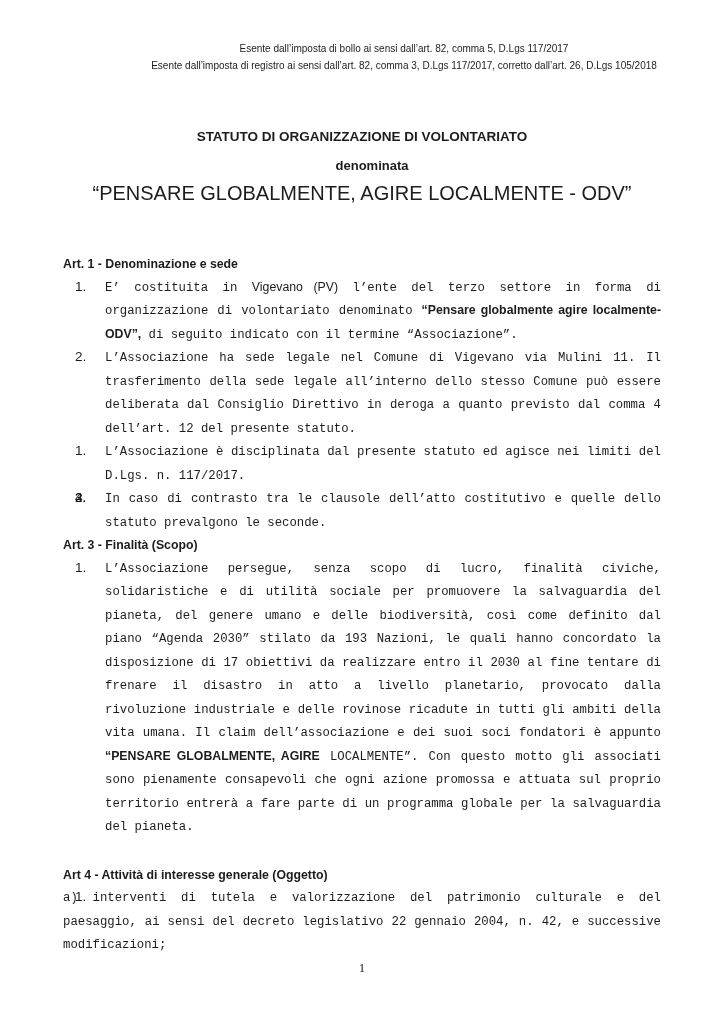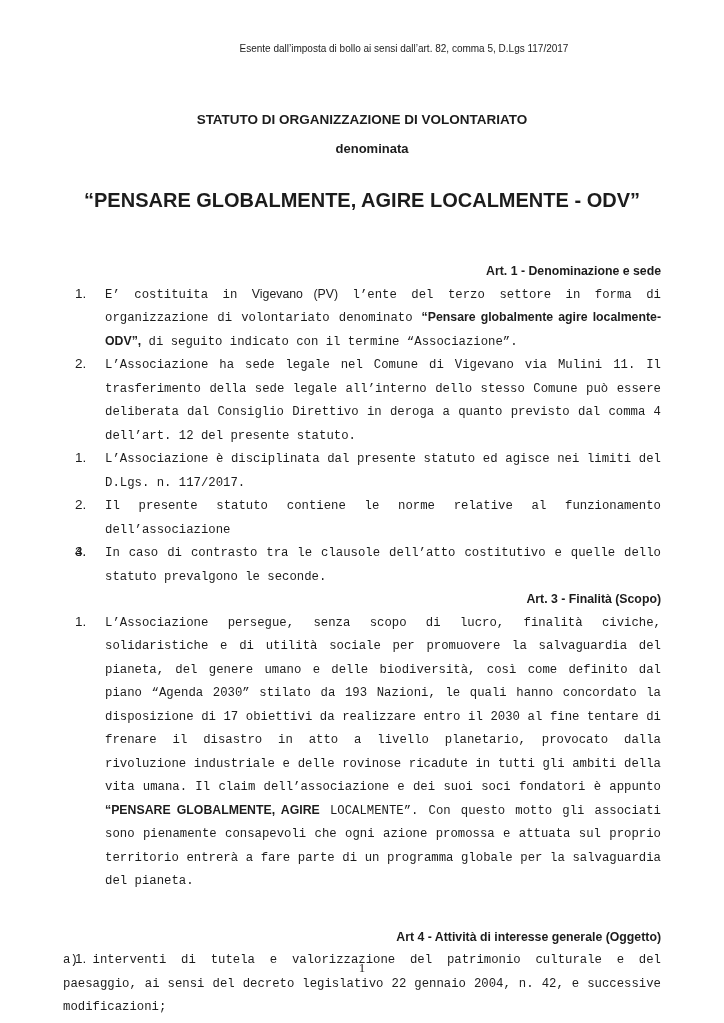--- a/index.html
+++ b/index.html
@@ -28,36 +28,36 @@
     line-height: 16px;
   }
   .doc-denominata {
     margin-top: 13px;
     font-size: 13px;
     font-weight: bold;
     line-height: 16px;
     padding-left: 20px;
   }
   .doc-name {
-    margin-top: 30px;
+    margin-top: 6px;
     font-size: 20px;
-    font-weight: bold;
+    font-weight: normal;
     line-height: 26px;
   }
   .content {
     margin: 47px 63px 0 63px;
     font-size: 12.3px;
     line-height: 22.5px;
     text-align: justify;
   }
   .article-heading {
-    text-align: right;
+    text-align: left;
     font-weight: bold;
   }
-  .article-heading.space-before { margin-top: 33px; }
+  .article-heading.space-before { margin-top: 25px; }
   .item {
     position: relative;
     padding-left: 42px;
     text-align: justify;
   }
   .item .num {
     position: absolute;
     left: 12px;
     top: 0;
     font-size: 13.5px;
@@ -75,34 +75,35 @@
     font-family: "Liberation Serif", serif;
     font-size: 13px;
     color: #1c1c1c;
   }
 </style>
 </head>
 <body>
 
 <div class="exemption-header">
   <div>Esente dall’imposta di bollo ai sensi dall’art. 82, comma 5, D.Lgs 117/2017</div>
+  <div>Esente dall’imposta di registro ai sensi dall’art. 82, comma 3,  D.Lgs 117/2017, corretto dall’art. 26,  D.Lgs 105/2018</div>
 </div>
 
 <div class="title-block">
   <div class="doc-type">STATUTO DI ORGANIZZAZIONE DI VOLONTARIATO</div>
   <div class="doc-denominata">denominata</div>
   <div class="doc-name">“PENSARE GLOBALMENTE, AGIRE LOCALMENTE - ODV”</div>
 </div>
 
 <div class="content">
     <div class="article-heading">Art. 1 - Denominazione e sede</div>
     <div class="item"><span class="num">1.</span><span class="n">E’ costituita in </span><span class="i">Vigevano (PV)</span><span class="n"> l’ente del terzo settore in forma di organizzazione di volontariato denominato </span><span class="b">“Pensare globalmente agire localmente-ODV”,</span><span class="n"> di seguito indicato con il termine “Associazione”.</span></div>
     <div class="item"><span class="num">2.</span><span class="n">L’Associazione ha sede legale nel Comune di Vigevano via Mulini 11. Il trasferimento della sede legale all’interno dello stesso Comune può essere deliberata dal Consiglio Direttivo in deroga a quanto previsto dal comma 4 dell’art. 12 del presente statuto.</span></div>
     <div class="item"><span class="num">1.</span><span class="n">L’Associazione è disciplinata dal presente statuto ed agisce nei limiti del D.Lgs. n. 117/2017.</span></div>
-    <div class="item"><span class="num">2.</span><span class="n">Il presente statuto contiene le norme relative al funzionamento dell’associazione</span></div>
+    <div class="item"><span class="num">2.</span></div>
     <div class="item"><span class="num">3.</span></div>
     <div class="item"><span class="num">4.</span><span class="n">In caso di contrasto tra le clausole dell’atto costitutivo e quelle dello statuto prevalgono le seconde.</span></div>
     <div class="article-heading">Art. 3 - Finalità (Scopo)</div>
     <div class="item"><span class="num">1.</span><span class="n">L’Associazione persegue, senza scopo di lucro, finalità civiche, solidaristiche e di utilità sociale per promuovere la salvaguardia del pianeta, del genere umano e delle biodiversità, così come definito dal piano “Agenda 2030” stilato da 193 Nazioni, le quali hanno concordato la disposizione di 17 obiettivi da realizzare entro il 2030 al fine tentare di frenare il disastro in atto a livello planetario, provocato dalla rivoluzione industriale e delle  rovinose ricadute  in tutti gli ambiti della vita umana. Il claim dell’associazione e dei suoi soci fondatori è appunto </span><span class="b">“PENSARE GLOBALMENTE, AGIRE</span><span class="n"> LOCALMENTE”. Con questo motto gli associati sono pienamente consapevoli che ogni azione promossa e attuata sul proprio territorio entrerà a fare parte di un programma globale per la salvaguardia del pianeta.</span></div>
     <div class="article-heading space-before">Art 4 - Attività di interesse generale (Oggetto)</div>
     <div class="item"><span class="num">1.</span></div>
     <div class="para"><span class="n">a) interventi di tutela e valorizzazione del patrimonio culturale e del paesaggio, ai sensi del decreto legislativo 22 gennaio 2004, n. 42, e successive modificazioni;</span></div>
   </div>
 
 <div class="page-number">1</div>

